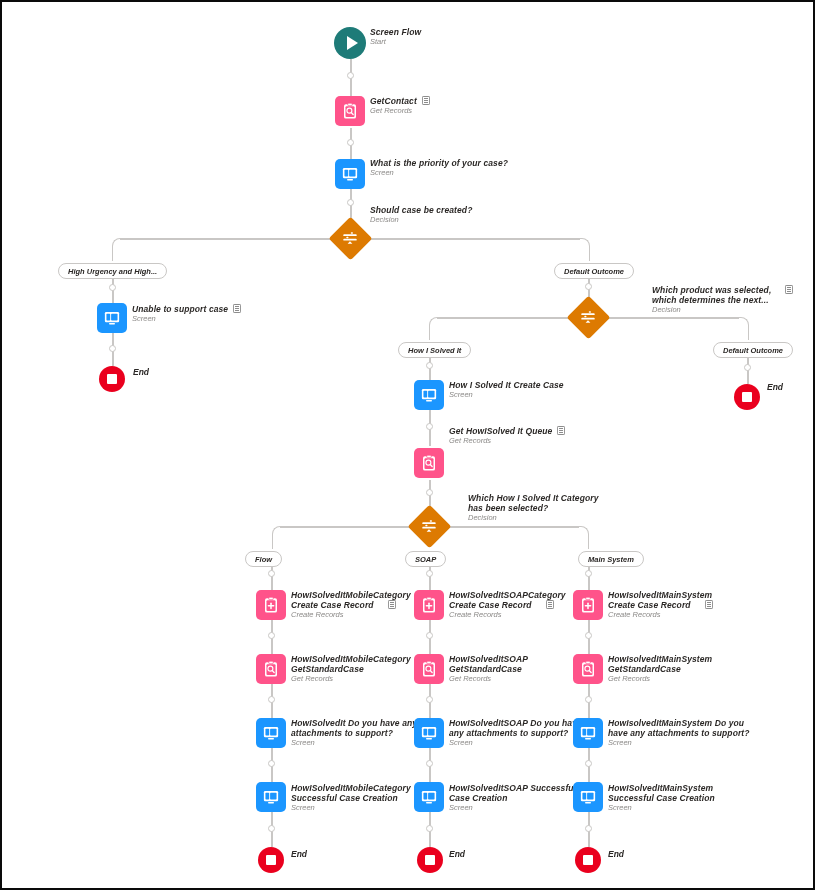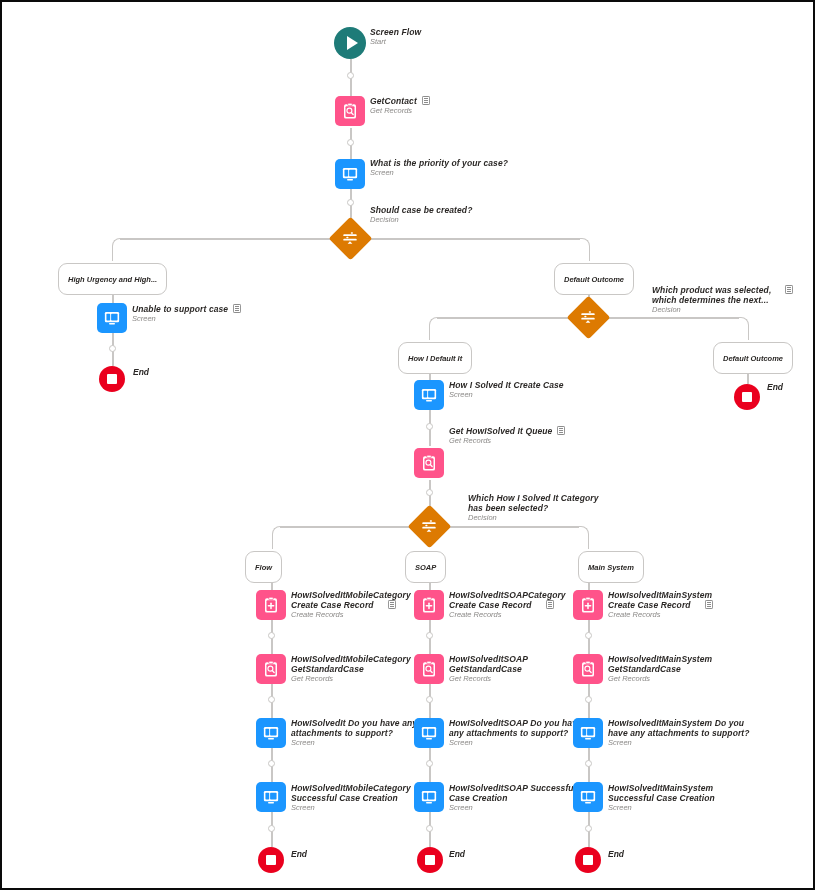--- a/index.html
+++ b/index.html
@@ -62,21 +62,21 @@
     position:absolute;width:7px;height:7px;border-radius:50%;
     background:#fff;border:1.4px solid #c9c7c5;box-sizing:border-box;
   }
   .corner{
     position:absolute;border:1.5px solid #c9c7c5;
     border-right:none;border-bottom:none;
   }
   .corner.tr{border-left:none;border-right:1.5px solid #c9c7c5;}
   
   .pill{
-    position:absolute;height:32px;border:1px solid #c9c7c5;
+    position:absolute;height:16px;border:1px solid #c9c7c5;
     border-radius:9px;background:#fff;
     display:flex;align-items:center;justify-content:flex-start;
     padding:0 9px;box-sizing:border-box;
   }
   .pill span{
     font-size:7.5px;font-weight:bold;color:#2B2826;white-space:nowrap;
   }
 </style>
 </head>
 <body>
@@ -256,21 +256,21 @@
             <rect x="0.5" y="0.5" width="9" height="10" rx="1" fill="#fff" stroke="#6e6e6e"></rect>
             <line x1="2.5" y1="3" x2="7.5" y2="3" stroke="#6e6e6e"></line>
             <line x1="2.5" y1="5.5" x2="7.5" y2="5.5" stroke="#6e6e6e"></line>
             <line x1="2.5" y1="8" x2="7.5" y2="8" stroke="#6e6e6e"></line>
           </svg></span></div>
     <div class="lbl-title">which determines the next...</div>
     <div class="lbl-sub">Decision</div>
   </div>
 
   <div class="pill" style="left:396px;top:340px;">
-    <span>How I Default It</span>
+    <span>How I Solved It</span>
   </div>
   <div class="pill" style="left:711px;top:340px;">
     <span>Default Outcome</span>
   </div>
 
   <div class="end-circle" style="left:732px;top:382px;">
     <div class="end-sq"></div>
   </div>
   <div class="end-label" style="left:765px;top:380px;">End</div>
 

